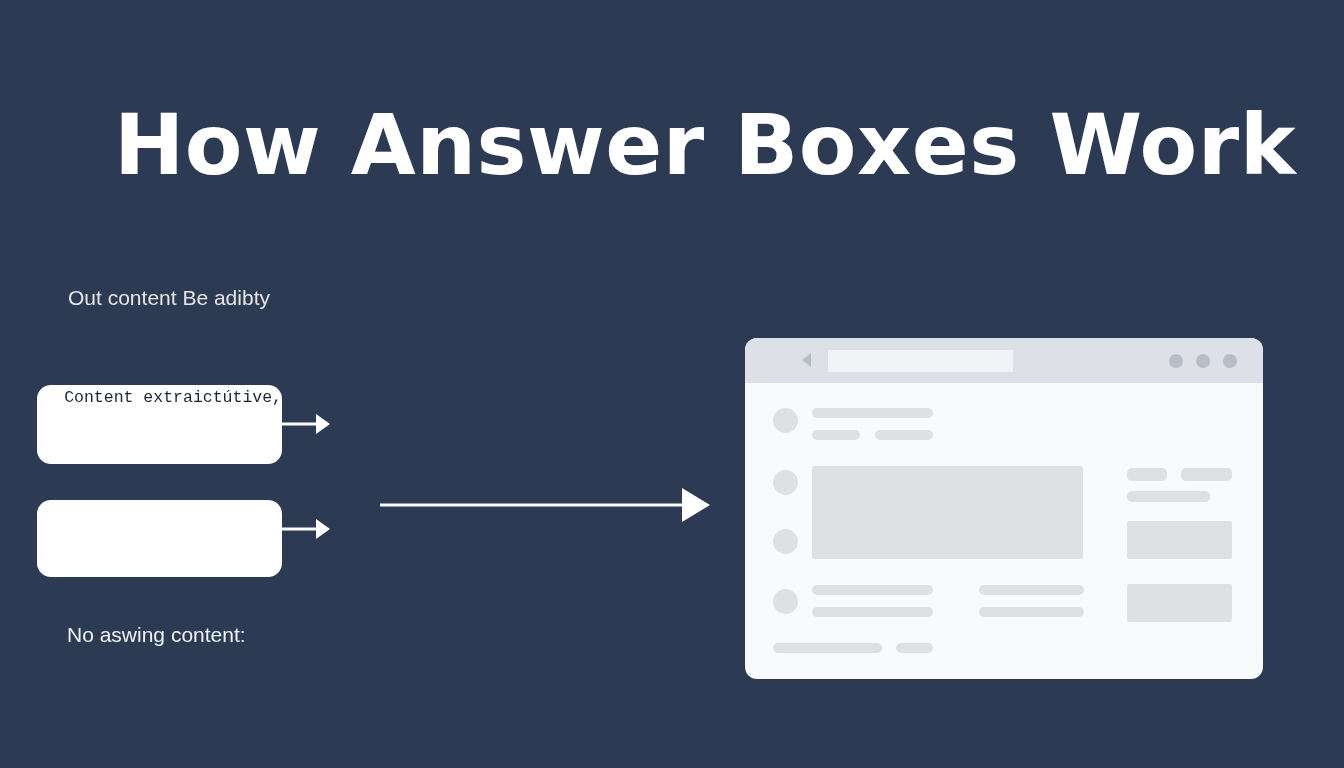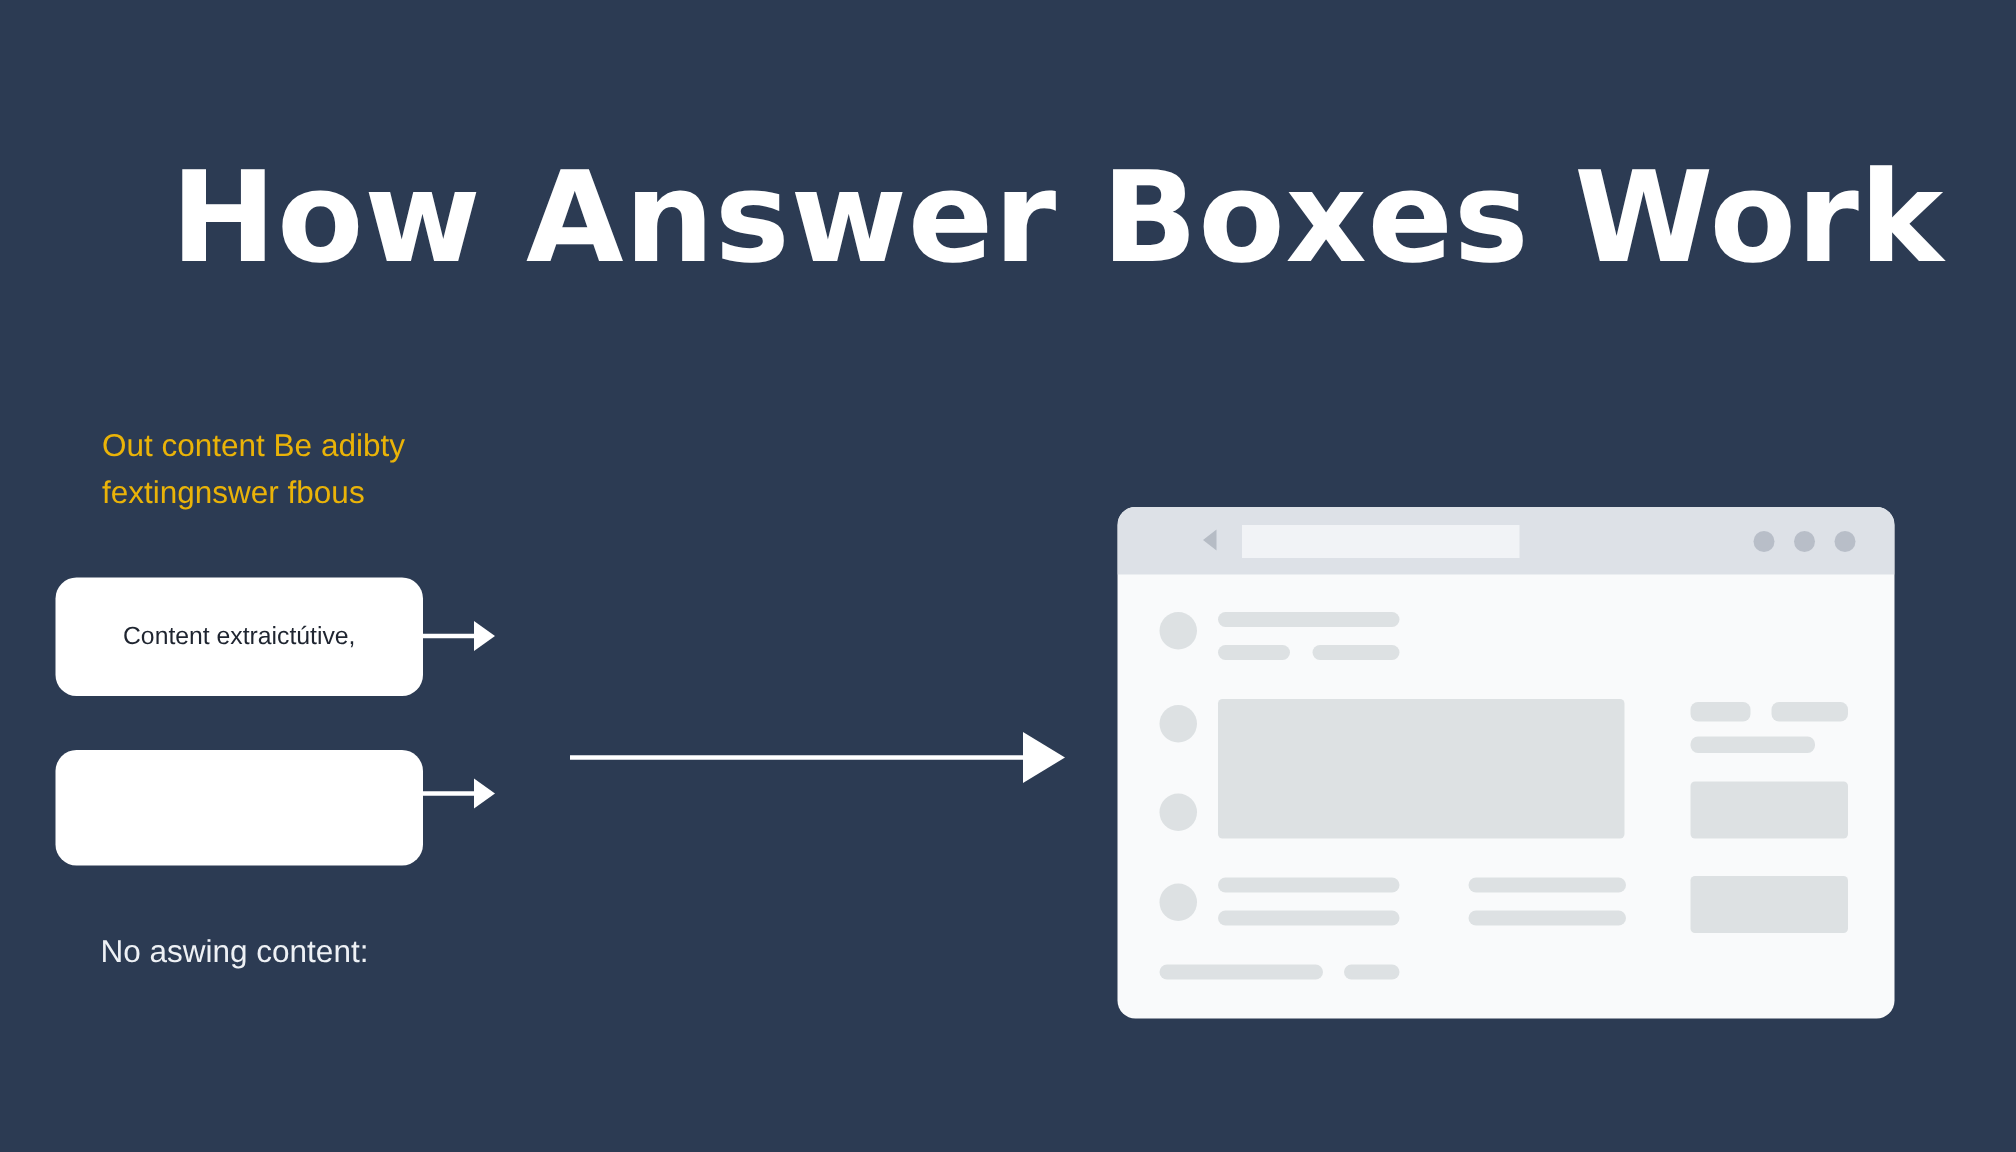--- a/index.html
+++ b/index.html
@@ -9,26 +9,26 @@
     font-family:"Liberation Sans", sans-serif;
     color:#ffffff;
   }
   .title {
     position:absolute; left:0; top:96px; width:1322px; text-align:center;
     font-size:84px; font-weight:bold; letter-spacing:0.5px; color:#ffffff;
     font-family:"DejaVu Sans", sans-serif;
     padding-left:44px;
   }
   .intro {
-    position:absolute; left:68px; top:282px; font-size:21px; line-height:31px; color:#eab308;
+    position:absolute; left:68px; top:282px; font-size:21px; line-height:31px; color:#e5e5e5;
   }
   .step {
     position:absolute; left:37px; width:245px; background:#ffffff; border-radius:14px;
     color:#1f2530; text-align:center; font-size:16.5px; line-height:25px;
-    display:flex; flex-direction:column; justify-content:center; box-sizing:border-box;
+    display:flex; flex-direction:row; justify-content:flex-end; box-sizing:border-box;font-family:Liberation Mono, monospace;
   }
   .step1 { top:385px; height:79px; }
   .step2 { top:500px; height:77px; }
   .small-arrow { position:absolute; left:282px; width:50px; height:26px; }
   .footer-note { position:absolute; left:67px; top:623px; font-size:21px; color:#eef1f5; }
   .big-arrow { position:absolute; left:380px; top:486px; width:332px; height:38px; }
 
   .browser {
     position:absolute; left:745px; top:338px; width:518px; height:341px;
     background:#f9fafb; border-radius:12px; overflow:hidden;
@@ -41,21 +41,20 @@
   .ph { position:absolute; background:#dde1e3; border-radius:5px; }
   .circ { position:absolute; width:25px; height:25px; border-radius:50%; background:#dde1e3; }
 </style>
 </head>
 <body>
 
 <div class="title">How Answer Boxes Work</div>
 
 <div class="intro">
   <div>Out content Be adibty</div>
-  <div>fextingnswer fbous</div>
 </div>
 
 <div class="step step1">
   <div>Content extraictútive,</div>
 </div>
 <svg class="small-arrow" style="top:411px" viewBox="0 0 50 26">
   <line x1="0" y1="13" x2="36" y2="13" stroke="#ffffff" stroke-width="3"></line>
   <polygon points="34,3 48,13 34,23" fill="#ffffff"></polygon>
 </svg>
 

